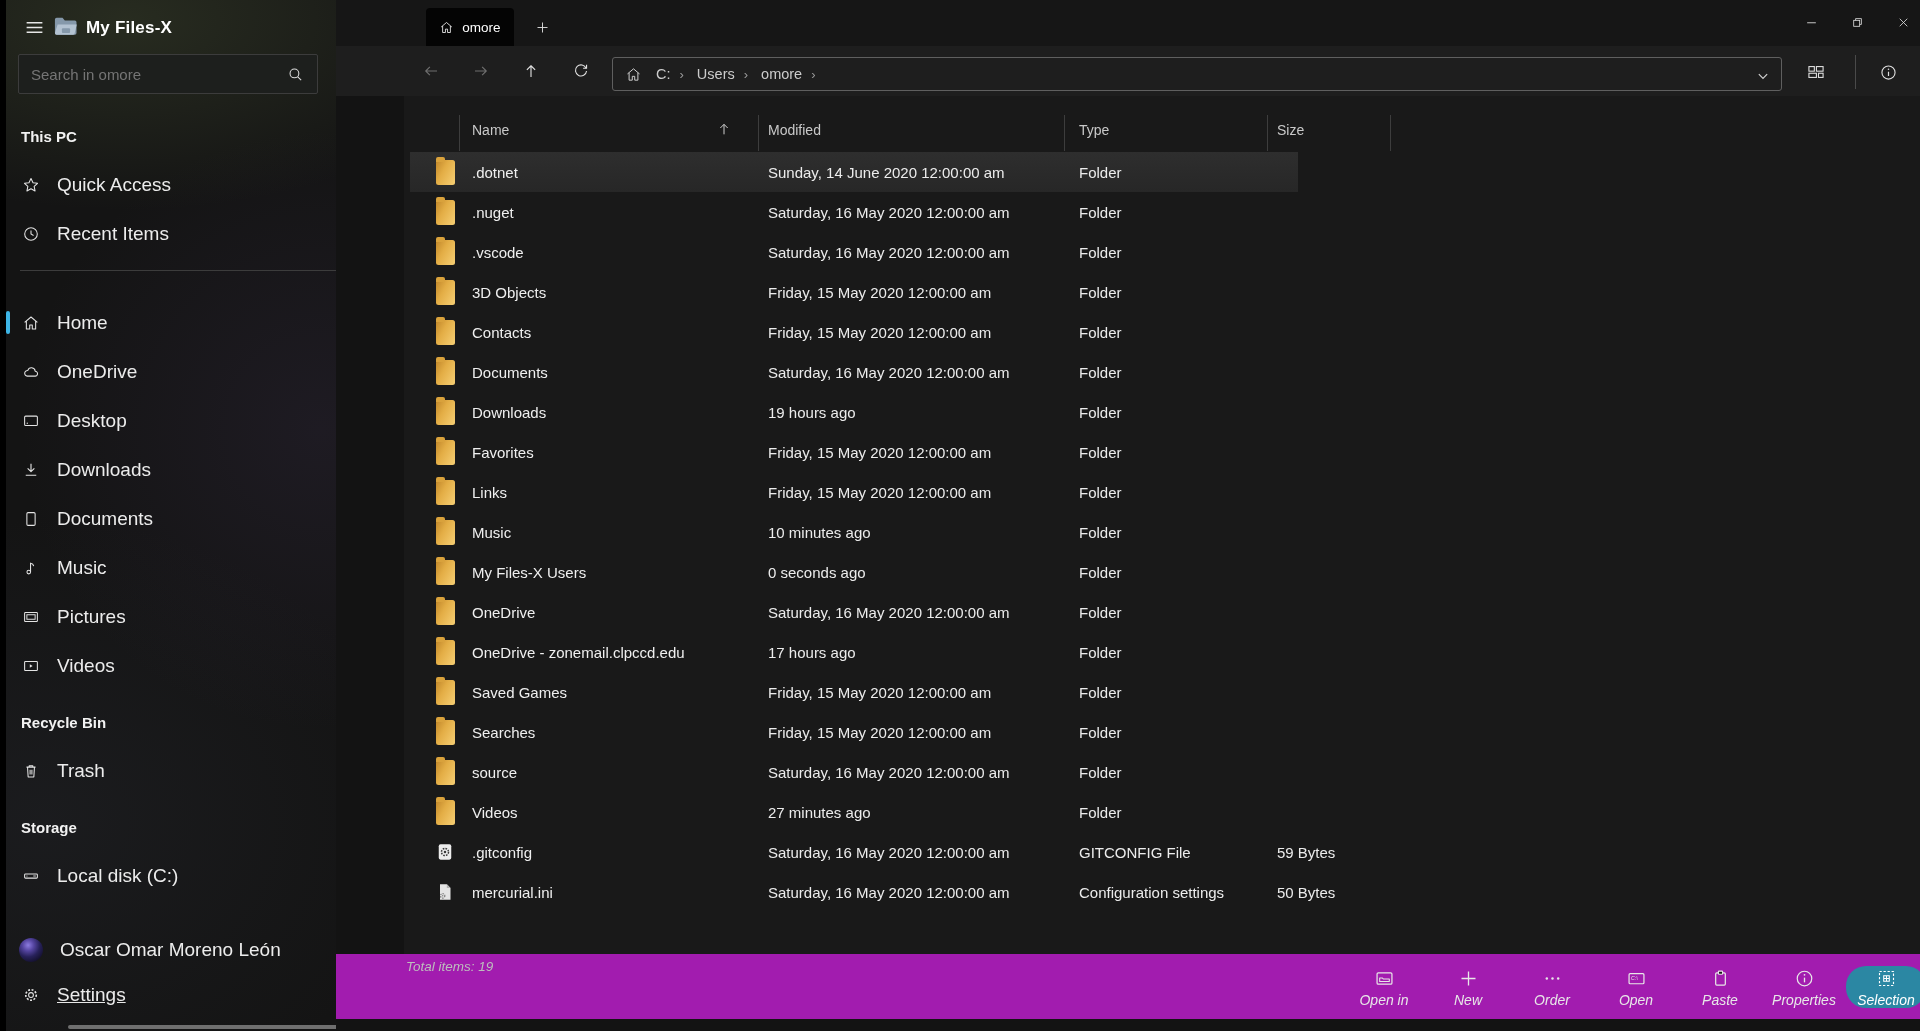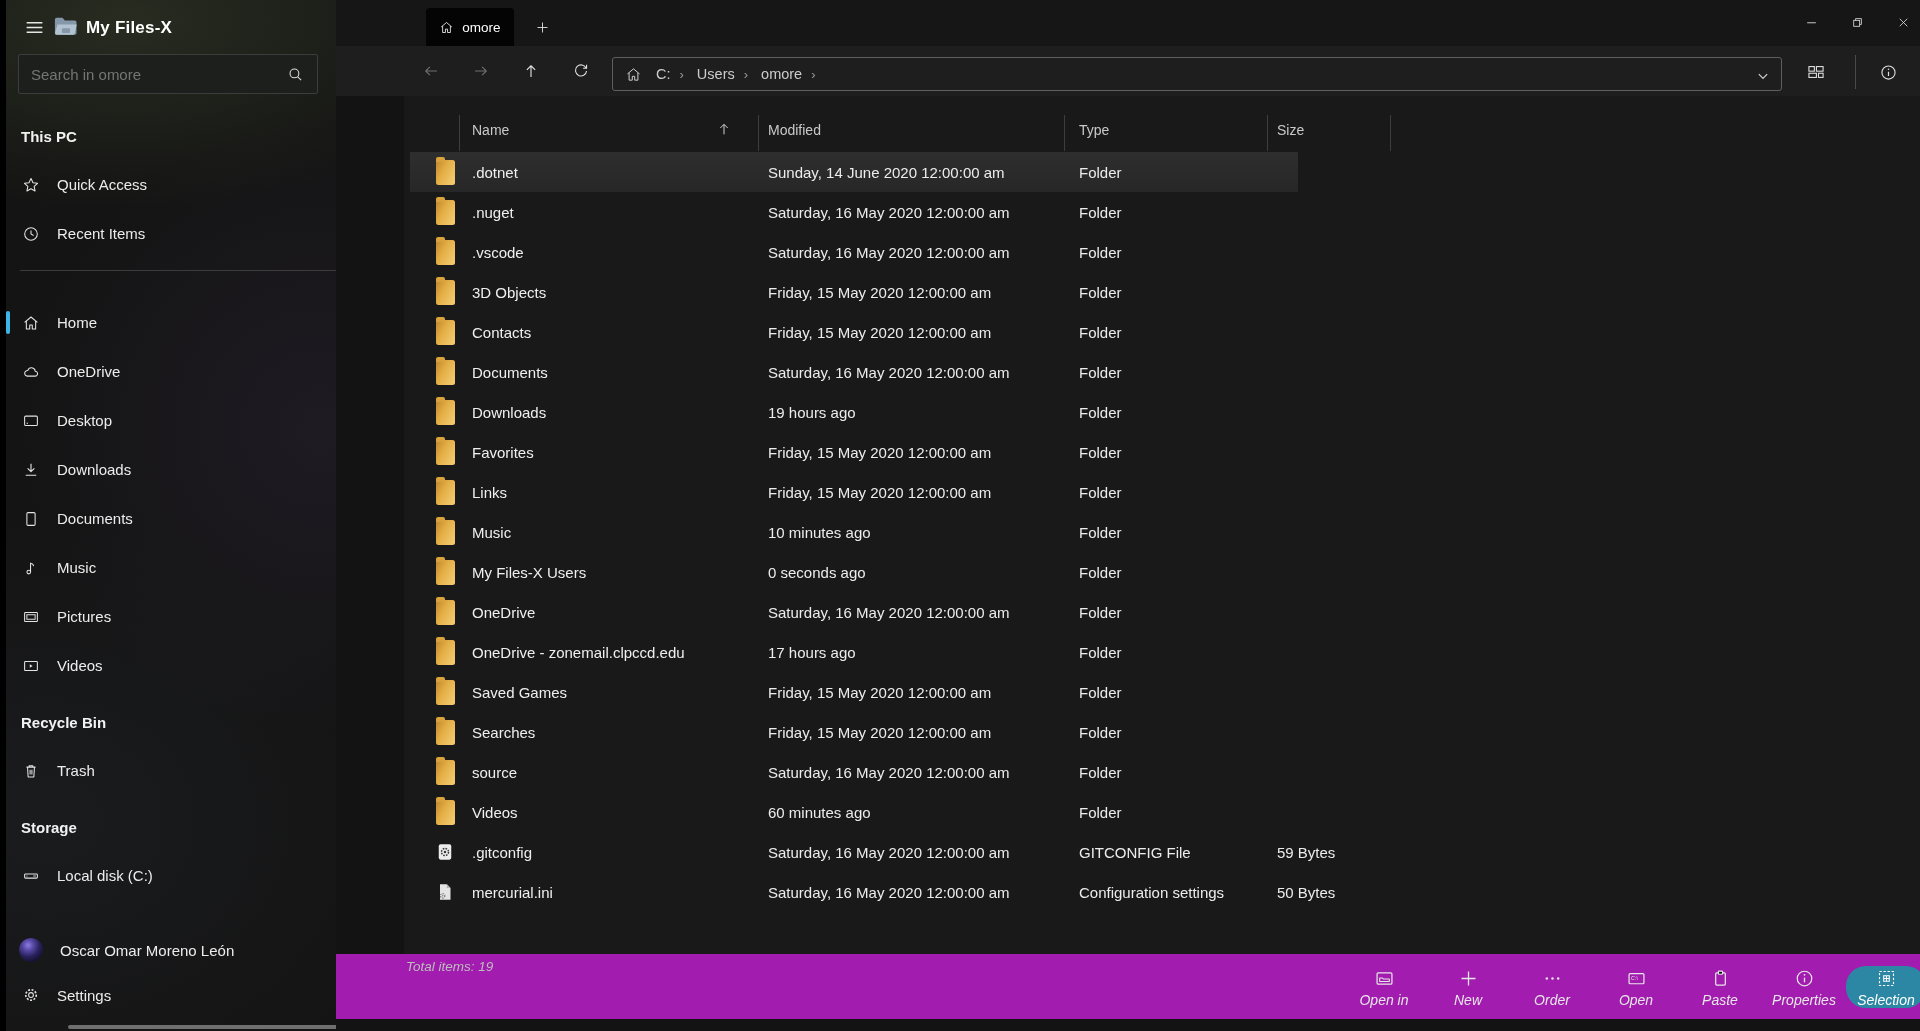--- a/index.html
+++ b/index.html
@@ -22,28 +22,28 @@
   .searchbox { position:absolute; left:12px; top:54px; width:300px; height:40px;
     background:#1d1f1d; border:1px solid #3c3c3c; border-radius:2px; display:flex; align-items:center; }
   .searchbox input { flex:1; background:transparent; border:none; outline:none; color:#7dd3fc; font-size:15px; padding:0 12px; font-family:inherit; }
   .searchbox .ic { width:17px; height:17px; margin-right:13px; color:#dcdcdc; flex:none; }
 
   .side-list { position:absolute; left:0; top:112px; width:330px; }
   .side-header { height:48px; display:flex; align-items:center; padding-left:15px; font-size:15px; font-weight:bold; color:#f2f2f2; }
   .side-header.spaced { margin-top:8px; }
   .side-item { position:relative; height:49px; display:flex; align-items:center; padding-left:16px; cursor:pointer; }
   .side-item .icwrap { width:18px; height:18px; display:flex; align-items:center; justify-content:center; color:#e4e4e4; flex:none; }
-  .side-item .lbl { margin-left:17px; font-size:15px; color:#ececec; white-space:nowrap; }
+  .side-item .lbl { margin-left:17px; font-size:19px; color:#ececec; white-space:nowrap; }
   .side-item.selected::before { content:''; position:absolute; left:0; top:13px; width:4px; height:23px; border-radius:2px; background:var(--indicator,#3db5e6); }
   .side-item.first-after-div { margin-top:16px; }
   .side-divider { height:24px; position:relative; }
   .side-divider::after { content:''; position:absolute; left:14px; right:0; top:12px; height:1px; background:#3c3c3c; }
   .side-footer { position:absolute; left:0; bottom:0; width:330px; height:105px; }
   .side-footer .side-item.user { position:absolute; top:0; left:0; right:0; height:48px; }
-  .side-footer .side-item.settings { position:absolute; top:46px; left:0; right:8px; height:46px; }
+  .side-footer .side-item.settings { position:absolute; top:46px; left:0; right:8px; height:46px;text-decoration:underline; }
   .avatar-glyph { width:24px; height:24px; border-radius:50%;
     background: radial-gradient(circle at 38% 30%, #8d7ce0 0%, #54449f 26%, #27215a 52%, #0d0b1e 88%); }
   .side-footer .user .icwrap { width:24px; height:24px; margin-left:-3px; }
 
   .hscroll-thumb { position:absolute; left:62px; bottom:2px; width:306px; height:4px; background:#6f6f6f; border-radius:2px; }
 
   
   .main { position:absolute; left:330px; top:0; right:0; height:1031px; background:#131313; }
   .tabrow { position:absolute; left:0; top:0; right:0; height:46px; background:#161616; }
   .tab { position:absolute; left:90px; top:8px; width:88px; height:38px; background:#040404; border-radius:4px 4px 0 0;
@@ -658,21 +658,21 @@
     <span class="cell c-name">source</span>
     <span class="cell c-mod">Saturday, 16 May 2020 12:00:00 am</span>
     <span class="cell c-type">Folder</span>
     <span class="cell c-size"></span>
   </div>
           <div class="frow">
     <span class="icwrap">
               <span class="folder-glyph"></span>
             </span>
     <span class="cell c-name">Videos</span>
-    <span class="cell c-mod">60 minutes ago</span>
+    <span class="cell c-mod">27 minutes ago</span>
     <span class="cell c-type">Folder</span>
     <span class="cell c-size"></span>
   </div>
           <div class="frow">
     <span class="icwrap">
               <svg class="ic file-glyph" viewBox="0 0 24 24">
                 <use href="#sym-gitconfig-file-icon"></use>
               </svg>
             </span>
     <span class="cell c-name">.gitconfig</span>

